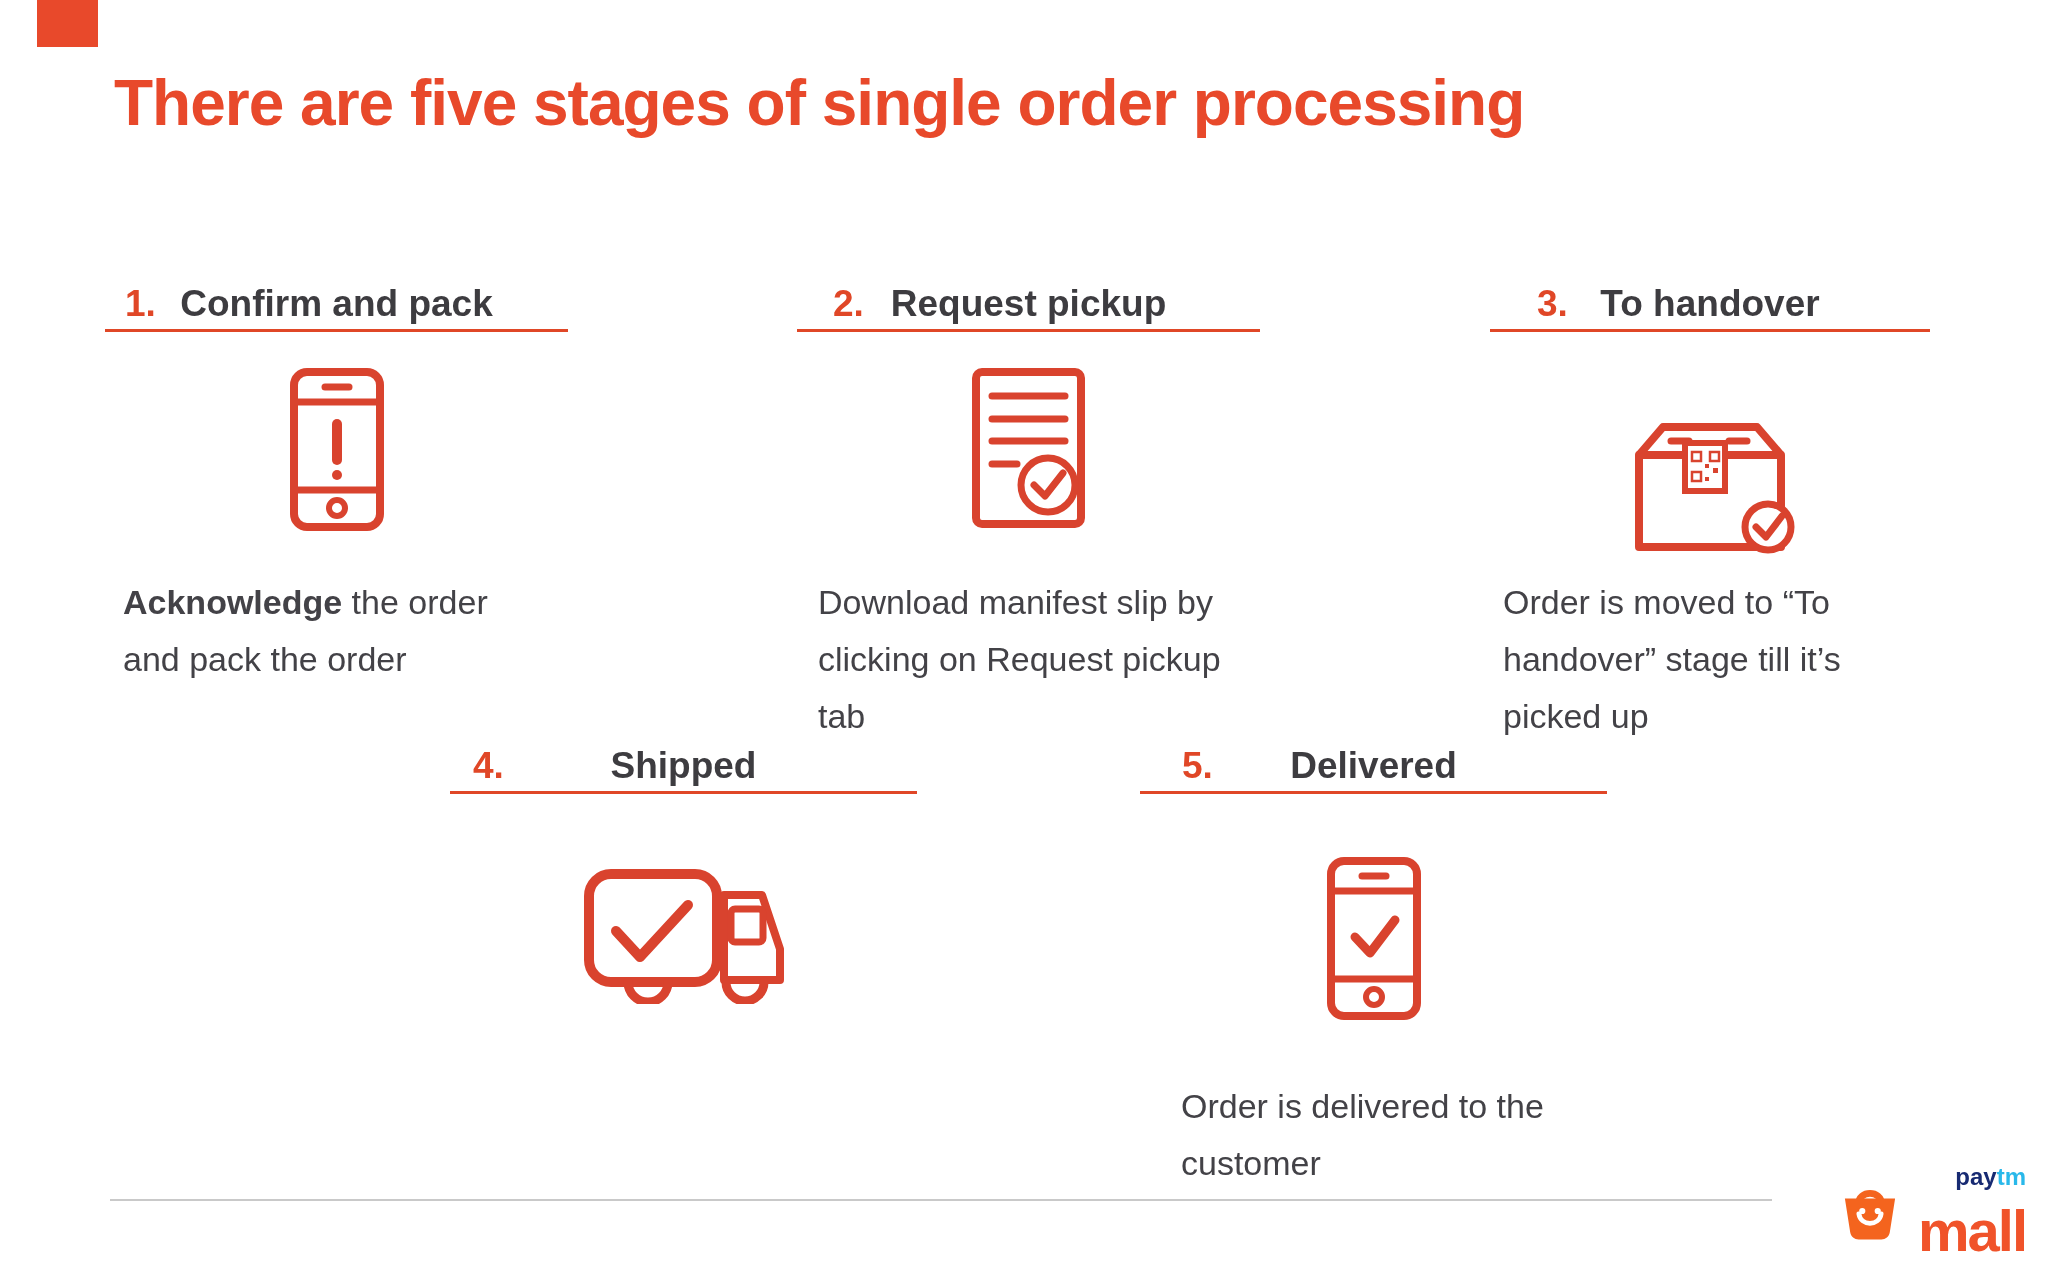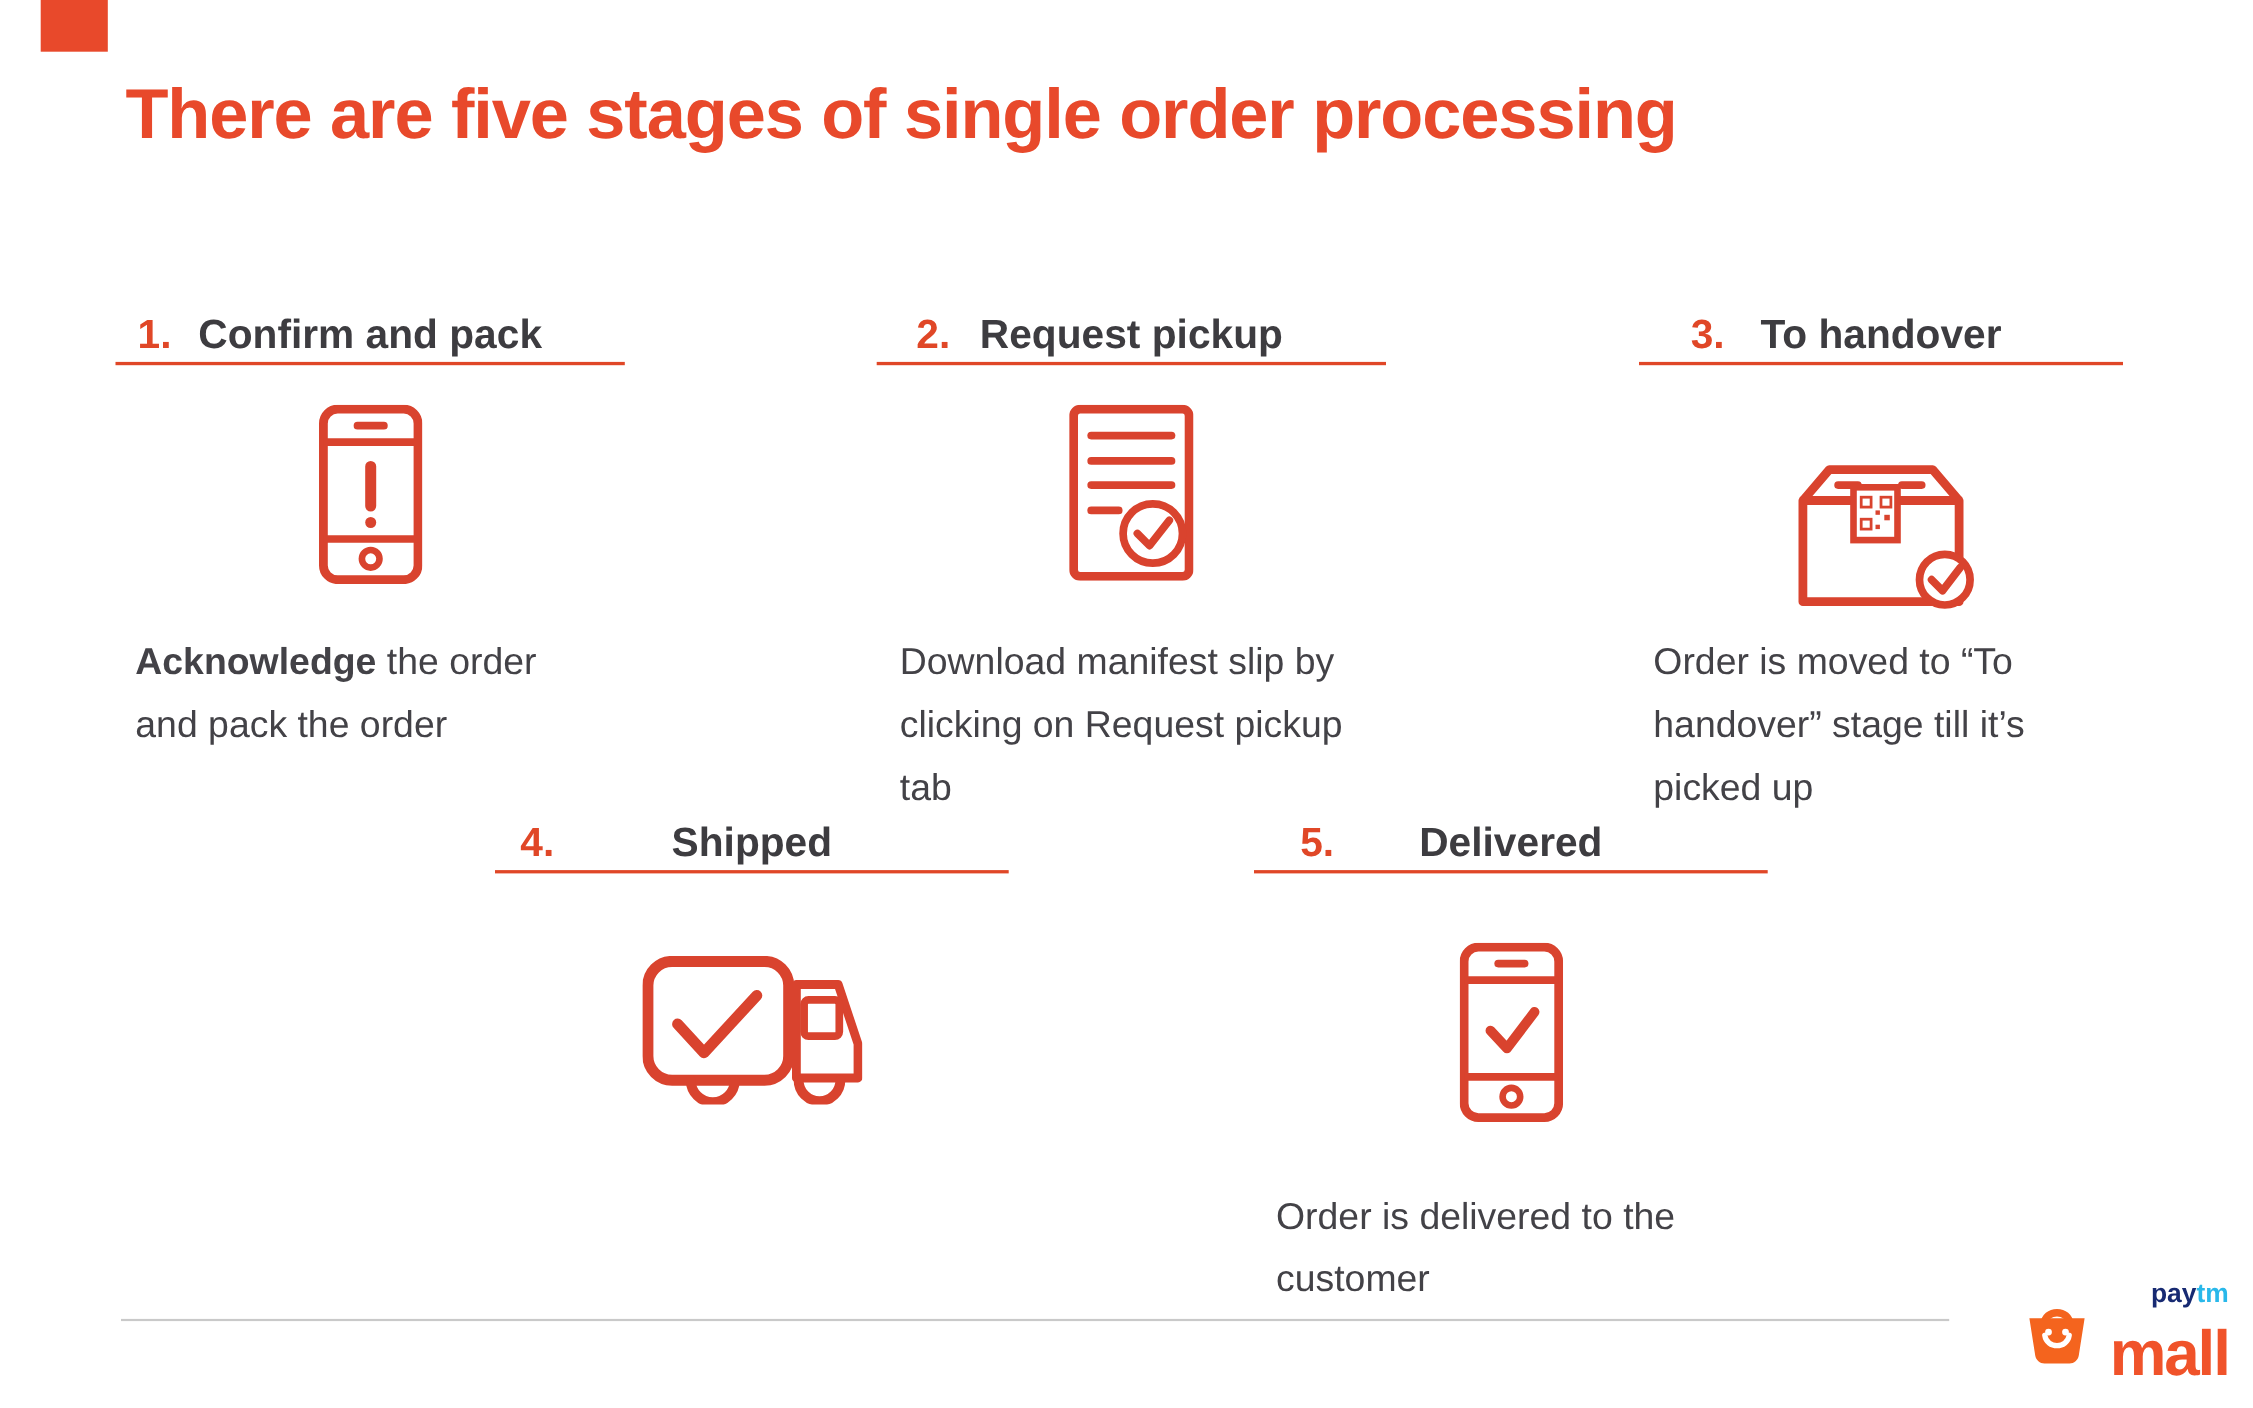--- a/index.html
+++ b/index.html
@@ -154,21 +154,21 @@
     <div class="stage-iconwrap" style="margin-top:63px;">
       <svg class="stage-icon" width="94" height="163" viewBox="0 0 94 163" fill="none">
         <rect x="4" y="4" width="86" height="155" rx="13" stroke="currentColor" stroke-width="8"></rect>
         <line x1="4" y1="34" x2="90" y2="34" stroke="currentColor" stroke-width="7"></line>
         <line x1="4" y1="122" x2="90" y2="122" stroke="currentColor" stroke-width="7"></line>
         <line x1="35" y1="19" x2="59" y2="19" stroke="currentColor" stroke-width="7" stroke-linecap="round"></line>
         <circle cx="47" cy="140" r="8" stroke="currentColor" stroke-width="6"></circle>
         <polyline points="28,80 43,96 68,63" stroke="currentColor" stroke-width="9" stroke-linecap="round" stroke-linejoin="round" fill="none"></polyline>
       </svg>
     </div>
-    <p class="stage-desc" style="left:20px;top:338px;width:410px;">Order is delivered to the
+    <p class="stage-desc" style="left:41px;top:338px;width:410px;">Order is delivered to the
 customer</p>
   </section>
 
   <footer>
     <div class="divider"></div>
     <div class="logo">
       <svg class="logo-bag" width="56" height="62" viewBox="0 0 58 62">
         <path d="M17,24 C17,9 41,9 41,24" stroke="var(--logo_bag)" stroke-width="7" fill="none" stroke-linecap="round"></path>
         <path d="M3,18 L55,18 L49.5,53 C48.8,57.5 45,60.5 40.8,60.5 L17.2,60.5 C13,60.5 9.2,57.5 8.5,53 Z" fill="var(--logo_bag)"></path>
         <circle cx="21" cy="31" r="3.2" fill="#ffffff"></circle>

